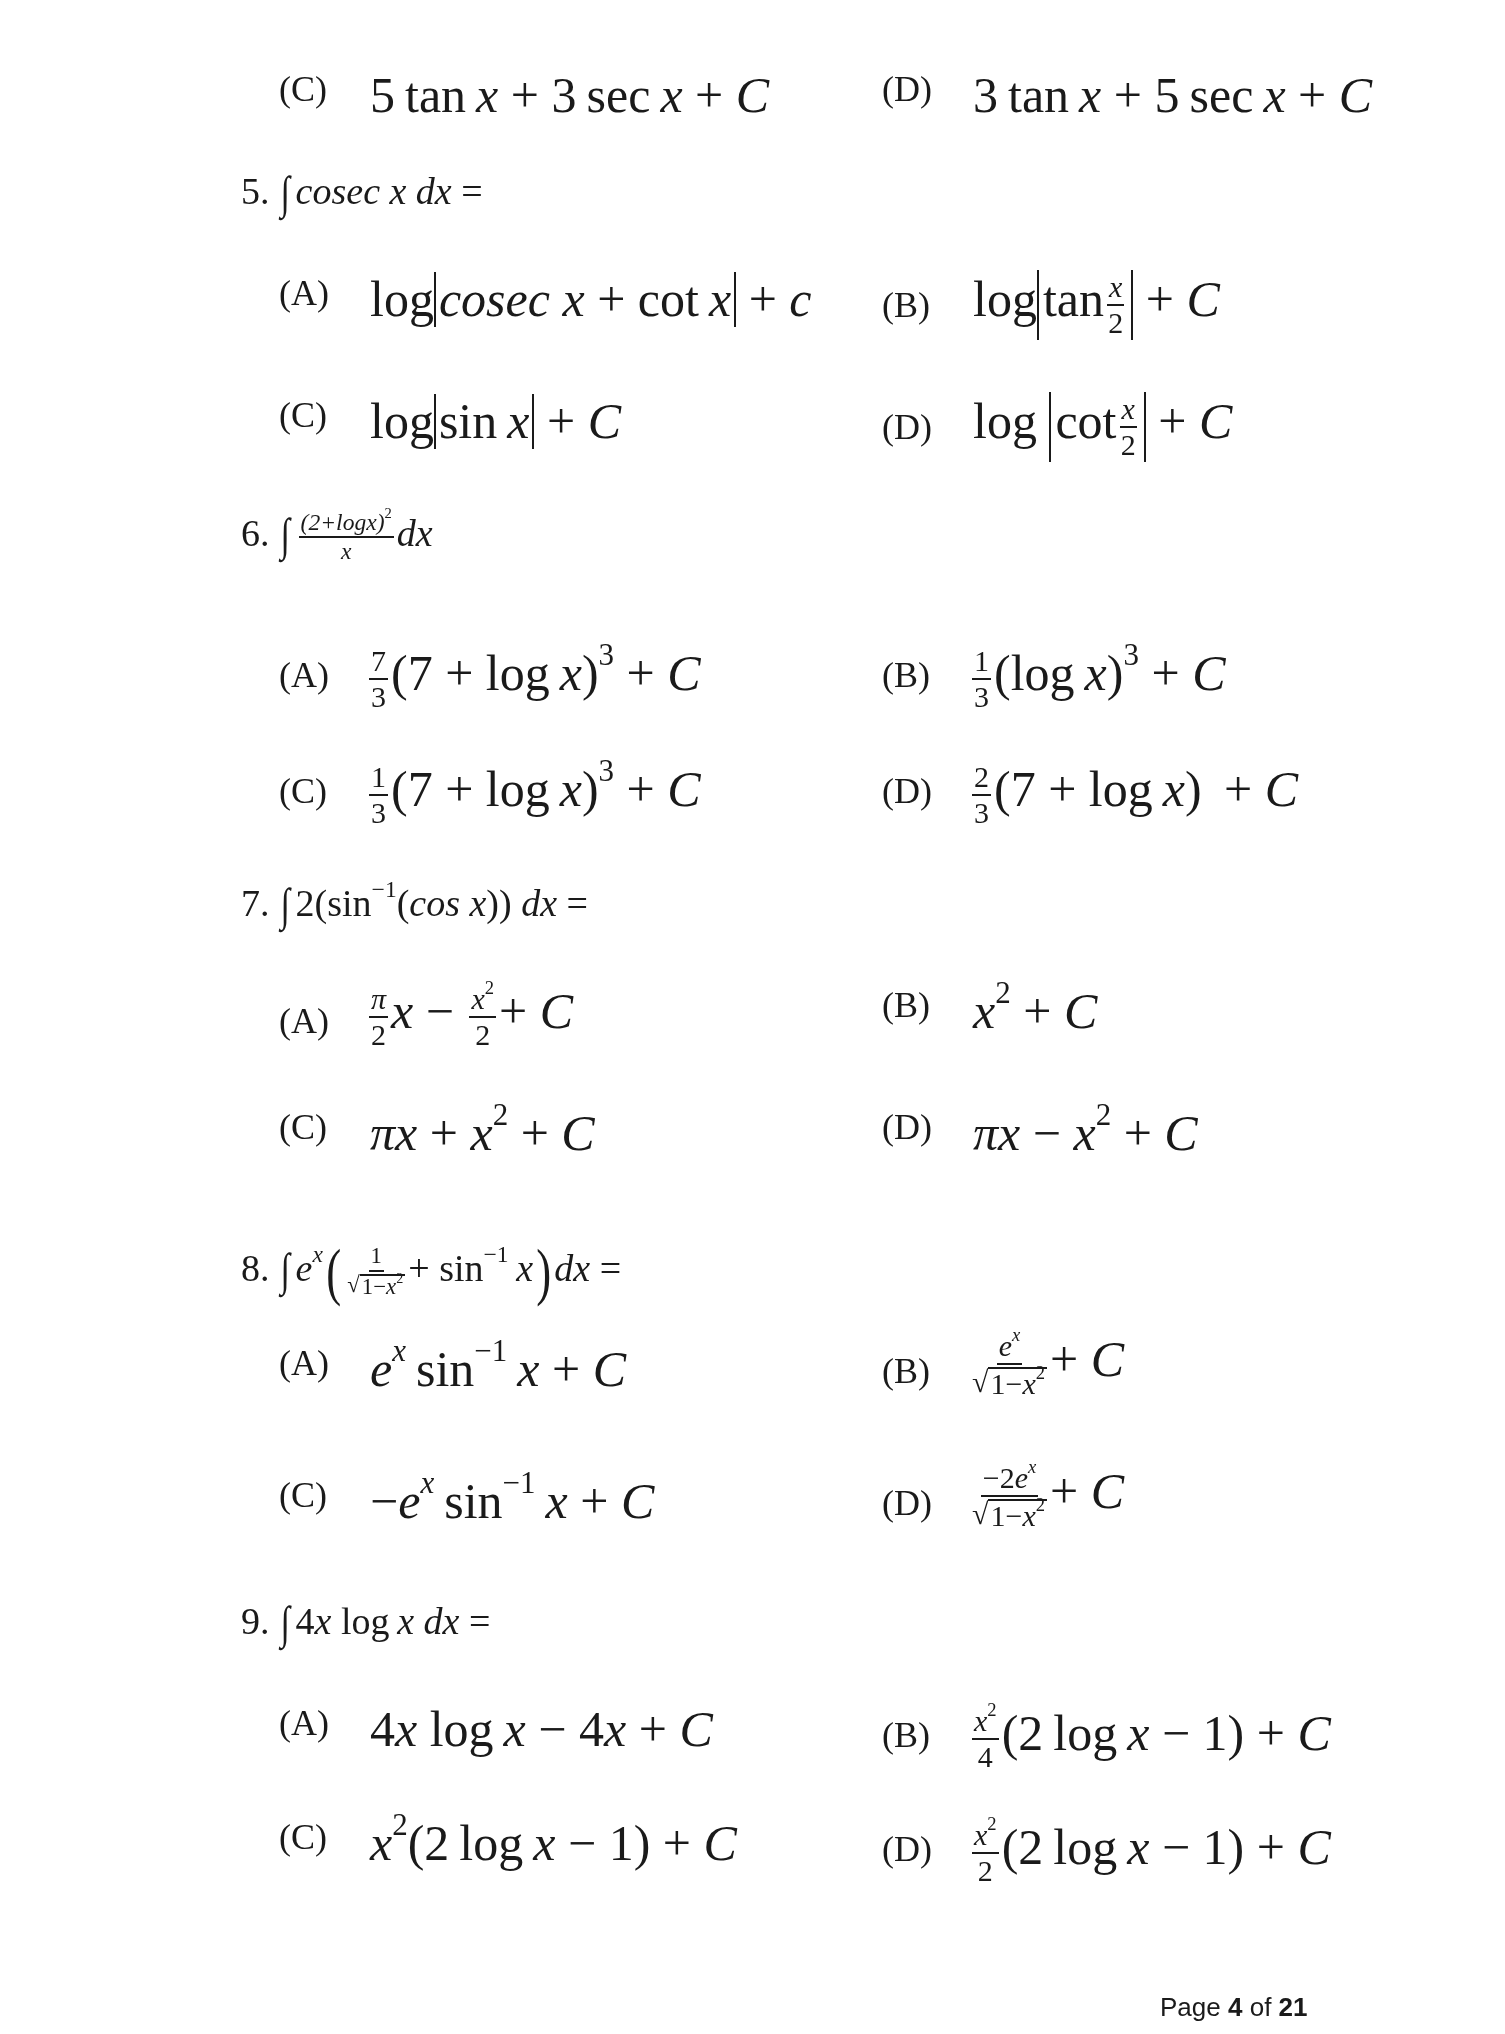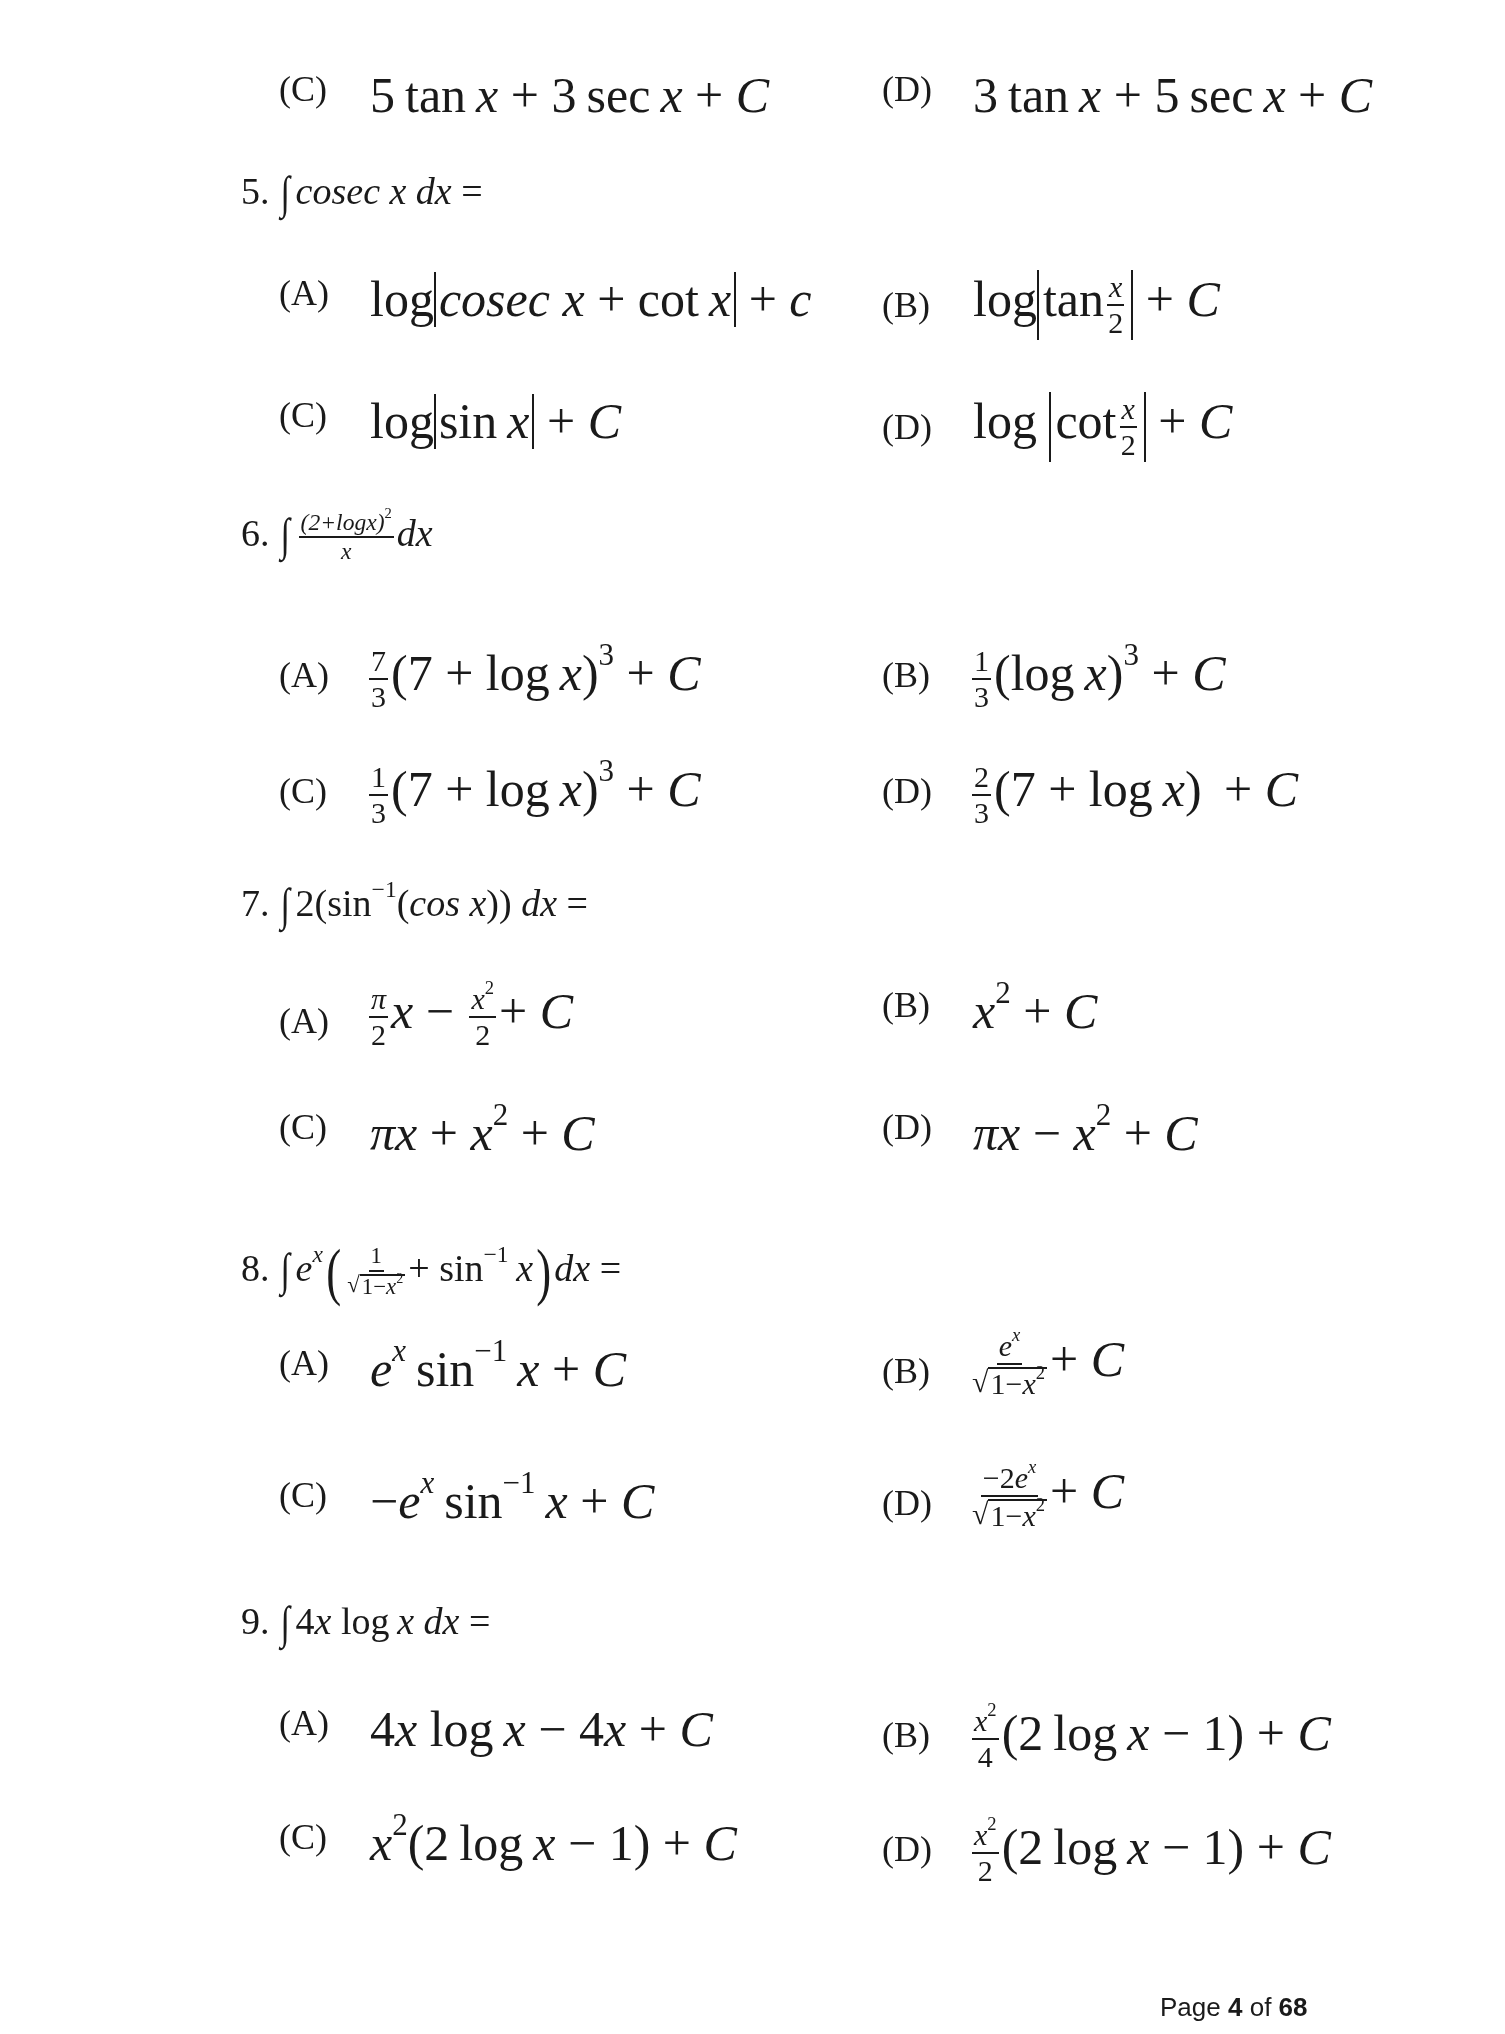--- a/index.html
+++ b/index.html
@@ -190,14 +190,14 @@
   <span><span class="frac">
         <span class="num"><i>x</i><sup>2</sup></span>
         <span class="den">2</span>
       </span>(2 log <i>x</i> − 1) + <i>C</i></span>
 </div>
 
 <div class="abs footer" style="left:1160px; top:1992px;">
   <span>Page</span>
   <b>4</b>
   <span>of</span>
-  <b>68</b>
+  <b>21</b>
 </div>
 
 </body></html>

